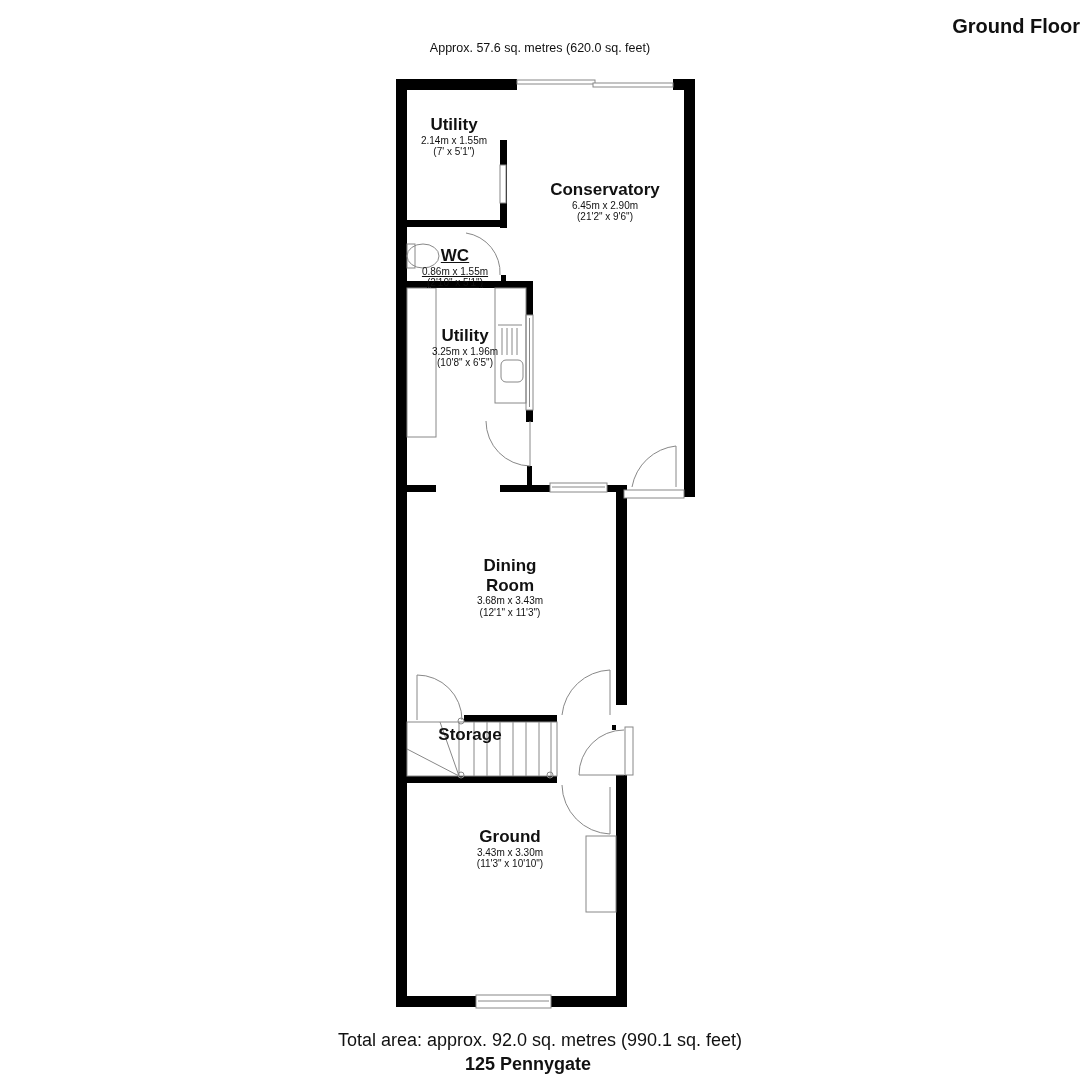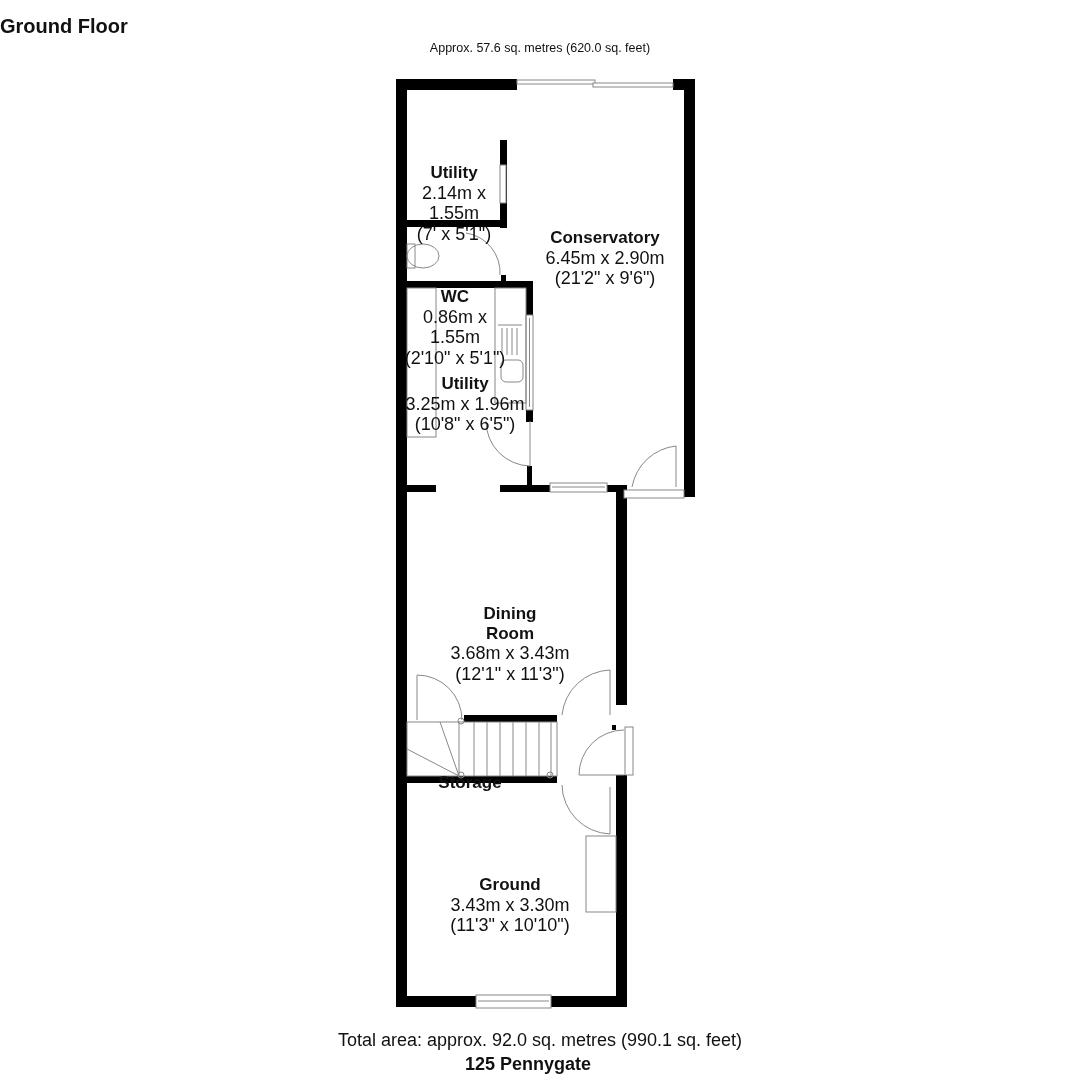--- a/index.html
+++ b/index.html
@@ -1,25 +1,25 @@
 <!DOCTYPE html>
 <html><head>
 <meta charset="utf-8">
 <style>
   html, body { margin:0; padding:0; background:#ffffff; }
   body { width:1080px; height:1080px; position:relative; overflow:hidden; font-family:"Liberation Sans", sans-serif; color:#111; }
   .abs { position:absolute; }
-  .title { left:0; width:1080px; top:15px; text-align:left; font-weight:bold; font-size:20px; }
+  .title { left:0; width:1080px; top:15px; text-align:right; font-weight:bold; font-size:20px; }
   .subtitle { left:0; width:1080px; top:41px; text-align:center; font-size:12.5px; }
   .footer-area { left:0; width:1080px; top:1030px; text-align:center; font-size:18px; }
   .footer-addr { left:0; width:1056px; top:1054px; text-align:center; font-weight:bold; font-size:18px; }
   svg.plan { position:absolute; left:0; top:0; }
-  .room-label { position:absolute; text-align:center; line-height:1.15;margin-top:48px; }
+  .room-label { position:absolute; text-align:center; line-height:1.15; }
   .room-name { font-weight:bold; font-size:17px; display:block; }
-  .room-dim { font-size:18px; display:block; line-height:1.15; }
+  .room-dim { font-size:10px; display:block; line-height:1.15; }
 </style>
 </head>
 <body>
 
 <div class="abs title">Ground Floor</div>
 <div class="abs subtitle">Approx. 57.6 sq. metres (620.0 sq. feet)</div>
 
 <svg class="plan" width="1080" height="1080" viewBox="0 0 1080 1080">
   <g fill="#000">
 
@@ -142,21 +142,21 @@
   <span class="room-dim">2.14m x 1.55m</span>
   <span class="room-dim">(7' x 5'1")</span>
 </div>
 
 <div class="room-label" style="left:530px; top:180px; width:150px;">
   <span class="room-name">Conservatory</span>
   <span class="room-dim">6.45m x 2.90m</span>
   <span class="room-dim">(21'2" x 9'6")</span>
 </div>
 
-<div class="room-label" style="left:398px; top:239px; width:114px;">
+<div class="room-label" style="left:398px; top:246px; width:114px;text-decoration:underline;">
   <span class="room-name">WC</span>
   <span class="room-dim">0.86m x 1.55m</span>
   <span class="room-dim">(2'10" x 5'1")</span>
 </div>
 
 <div class="room-label" style="left:405px; top:326px; width:120px;">
   <span class="room-name">Utility</span>
   <span class="room-dim">3.25m x 1.96m</span>
   <span class="room-dim">(10'8" x 6'5")</span>
 </div>

